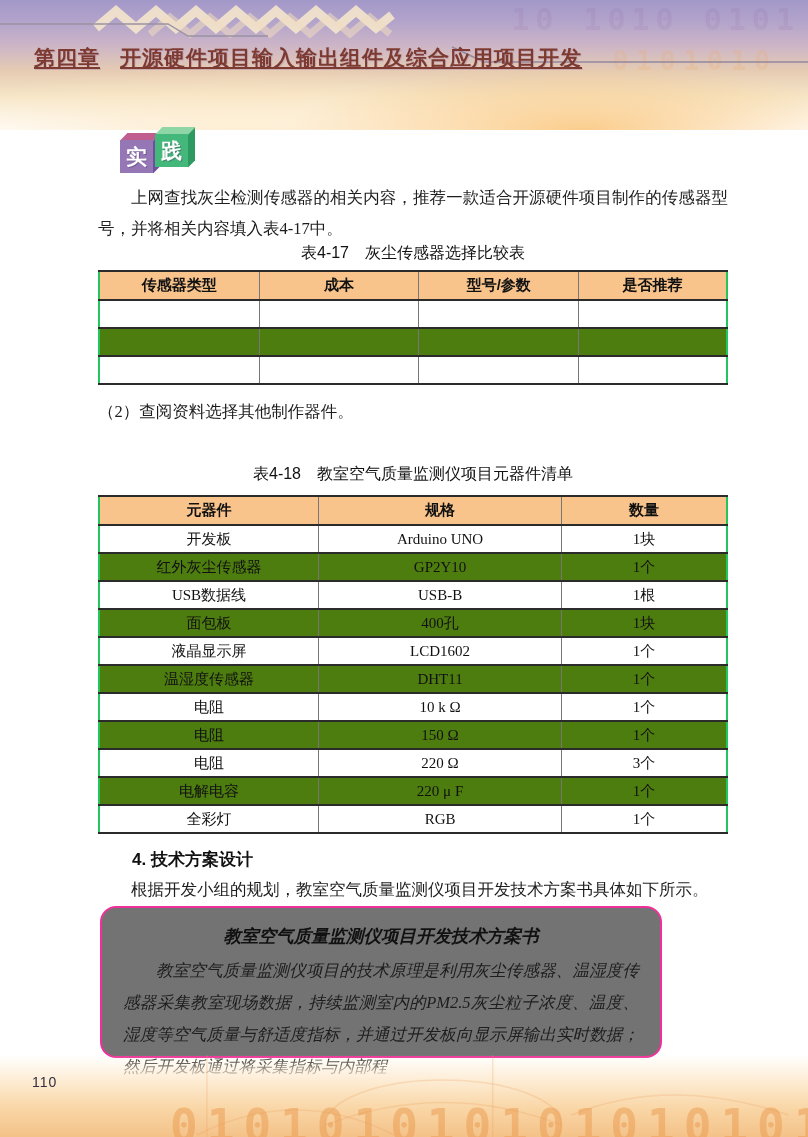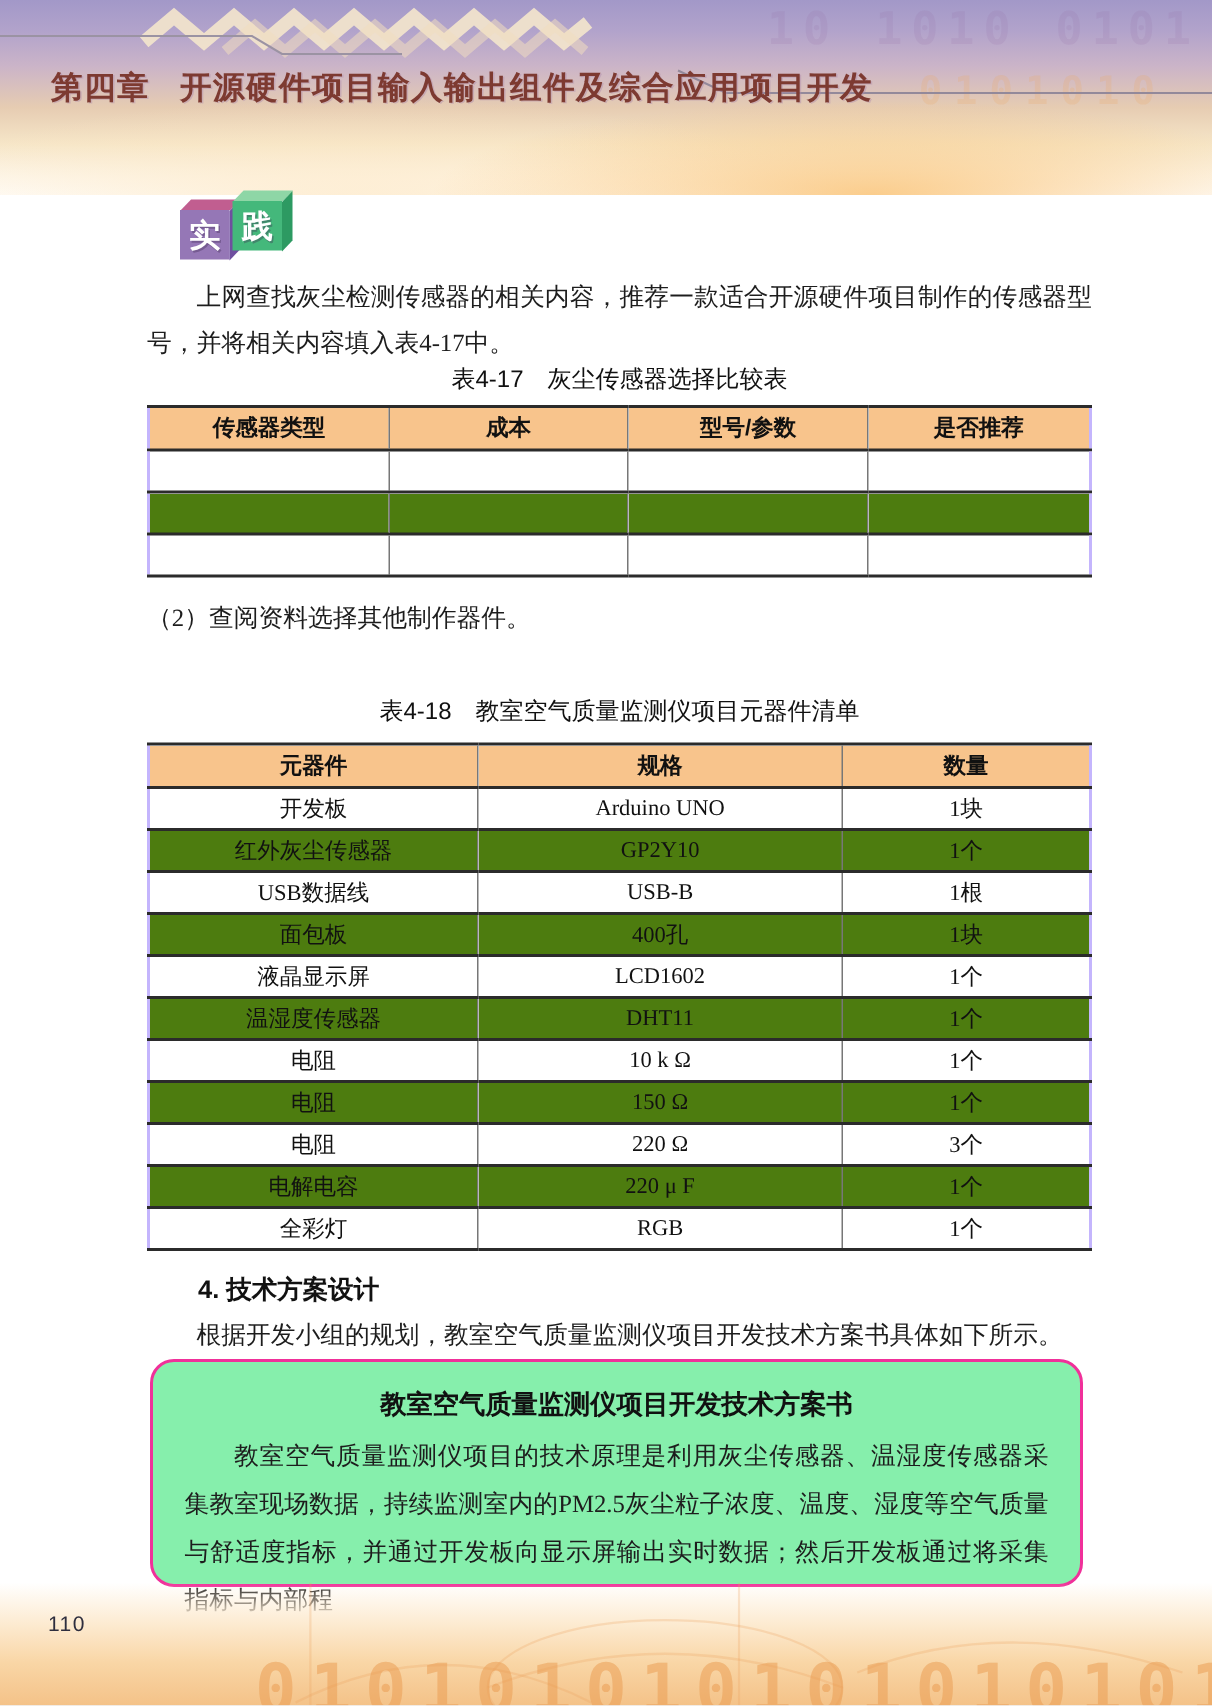--- a/index.html
+++ b/index.html
@@ -16,20 +16,21 @@
       radial-gradient(ellipse 500px 120px at 30% 115%, rgba(253,231,195,.9), rgba(253,231,195,0) 70%),
       linear-gradient(180deg,#a298c8 0%,#b2a3cb 16%,#cbb4c8 34%,#e6ccb2 55%,#f6e6c8 74%,#fdf7ec 90%,#ffffff 100%);
   }
   .top-band svg{position:absolute;left:0;top:0;}
   .decor-digits{position:absolute;font-family:"DejaVu Sans Mono",monospace;font-weight:bold;white-space:nowrap;}
   .chapter-line{
     position:absolute;left:34px;top:44px;display:flex;gap:20px;
     font-family:"Liberation Sans","DejaVu Sans",sans-serif;
     font-weight:bold;font-size:21px;letter-spacing:1px;color:#7d3a31;
     text-shadow:1px 1px 0 rgba(176,140,170,.45);
+    text-decoration:underline;
   }
   
   .badge{position:absolute;left:120px;top:140px;display:flex;}
   .cube{position:relative;width:33px;height:33px;display:flex;align-items:center;justify-content:center;
         font-family:"Liberation Sans","DejaVu Sans",sans-serif;font-weight:bold;font-size:21px;color:#fff;}
   .cube::before{content:"";position:absolute;left:3.5px;top:-7px;width:33px;height:7px;transform:skewX(-44deg);}
   .cube::after{content:"";position:absolute;right:-7px;top:-3.5px;width:7px;height:33px;transform:skewY(-46deg);}
   .cube1{background:#9577b6;}
   .cube1::before{background:#c15e90;}
   .cube1::after{background:#6f4f9f;}
@@ -40,36 +41,36 @@
   
   .para{position:absolute;left:98px;width:630px;font-size:16.5px;line-height:31px;
         text-align:justify;color:#1d1d1d;}
   .indent{text-indent:2em;}
   .caption{position:absolute;left:98px;width:630px;text-align:center;
            font-family:"Liberation Sans","DejaVu Sans",sans-serif;font-weight:normal;font-size:16px;color:#111;}
   .sec-head{position:absolute;left:98px;width:630px;padding-left:2em;box-sizing:border-box;
             font-family:"Liberation Sans","DejaVu Sans",sans-serif;font-weight:bold;font-size:17px;color:#111;}
   
   .tbl{position:absolute;left:98px;border-collapse:collapse;table-layout:fixed;width:630px;
-       border:2px solid #c4b5fd;}
+       border:2px solid #22c55e;}
   .tbl th,.tbl td{
     border-left:1px solid #777;border-right:1px solid #777;
     border-top:2px solid #2b2b2b;border-bottom:2px solid #2b2b2b;
     text-align:center;vertical-align:middle;padding:0 4px;overflow:hidden;
   }
   .tbl th{background:#f8c48c;font-family:"Liberation Sans","DejaVu Sans",sans-serif;
           font-weight:bold;font-size:15px;color:#111;height:27px;}
   .tbl td{font-size:15px;color:#111;}
   .t17 td{height:26px;}
   .t18 td{height:26px;}
   .alt{background:#4d7c0f;}
   
   .plan-box{
-    position:absolute;left:100px;top:906px;width:622px;height:152px;box-sizing:border-box;
-    border:2px solid #f0309a;border-radius:16px;background:#86efac;
+    position:absolute;left:100px;top:906px;width:562px;height:152px;box-sizing:border-box;
+    border:2px solid #f0309a;border-radius:16px;background:#737373;font-style:italic;
   }
   .plan-title{margin-top:16px;text-align:center;
     font-family:"Liberation Sans","DejaVu Sans",sans-serif;font-weight:bold;font-size:17.5px;color:#111;}
   .plan-body{margin:7px 21px 0 21px;font-size:16.5px;line-height:32px;
     text-indent:2em;text-align:justify;color:#1d1d1d;}
   
   .bottom-band{
     position:absolute;left:0;bottom:0;width:808px;height:82px;overflow:hidden;
     background:linear-gradient(180deg,rgba(255,253,248,0) 0%,#fdedd6 30%,#f9d6a6 65%,#f4c castle 100%);
     background:linear-gradient(180deg,rgba(255,253,248,0) 0%,#fdedd6 30%,#f9d6a6 65%,#f4c288 100%);

